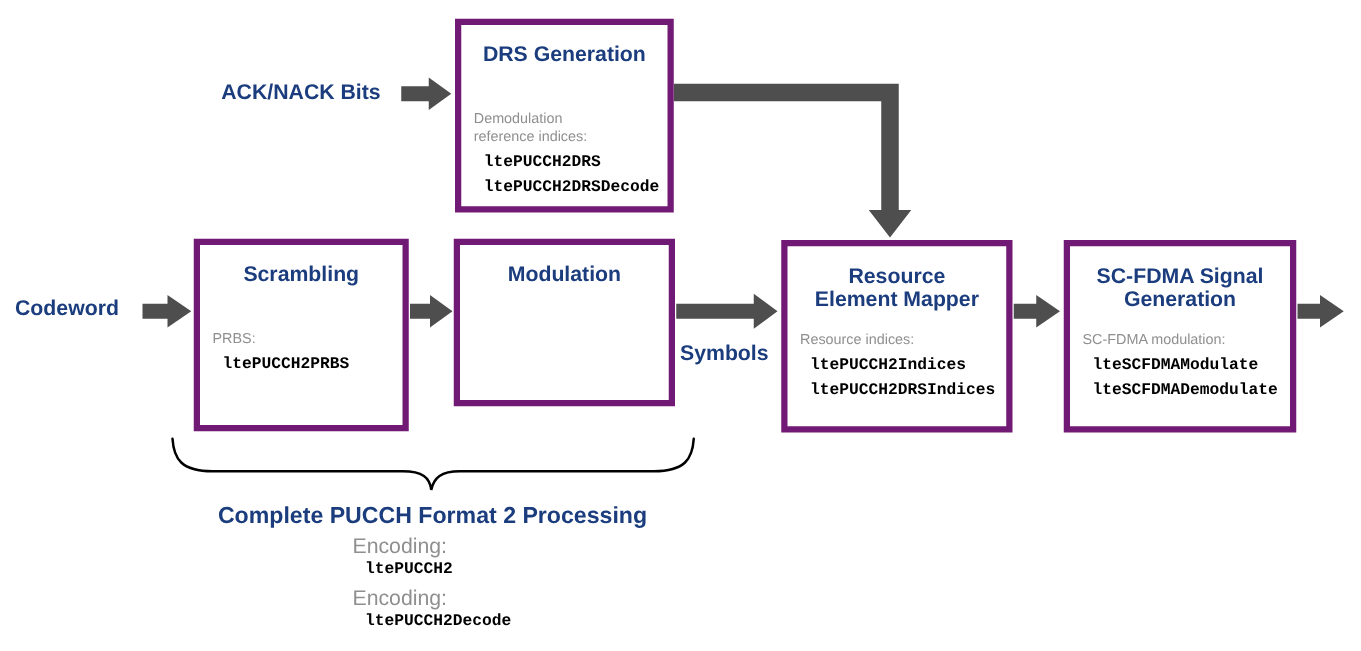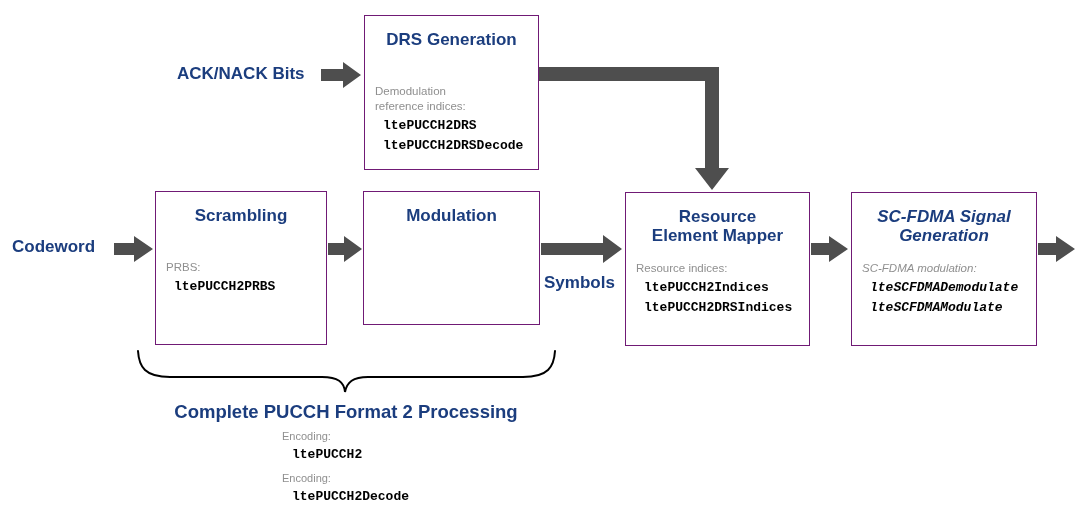--- a/index.html
+++ b/index.html
@@ -16,21 +16,21 @@
     overflow: hidden;
   }
   .layer {
     position: absolute;
     left: 0;
     top: 0;
   }
   .box {
     position: absolute;
     background: #ffffff;
-    border: 1px solid #701a75;
+    border: 5px solid #701a75;
     box-sizing: border-box;
   }
   .box-title {
     position: absolute;
     top: 14px;
     left: 0;
     width: 100%;
     text-align: center;
     color: #1b3d7e;
     font-size: 17px;
@@ -72,21 +72,21 @@
     width: 412px;
     text-align: center;
     color: #1b3d7e;
     font-size: 18.5px;
     font-weight: bold;
     white-space: nowrap;
   }
   .caption-sub {
     position: absolute;
     color: #8f8f8f;
-    font-size: 11px;
+    font-size: 17px;
     line-height: 15px;
   }
   .caption-fn {
     position: absolute;
     font-family: "Liberation Mono", monospace;
     font-weight: bold;
     color: #000000;
     font-size: 13px;
     white-space: nowrap;
   }
@@ -164,29 +164,29 @@
       <div>Resource</div>
       <div>Element Mapper</div>
     </div>
     <div class="box-body">
       <div class="muted">Resource indices:</div>
       <div class="fn">ltePUCCH2Indices</div>
       <div class="fn">ltePUCCH2DRSIndices</div>
     </div>
   </div>
 
-  <div class="box" style="left:851px; top:192px; width:186px; height:154px;font-style:italic;">
+  <div class="box" style="left:851px; top:192px; width:186px; height:154px;">
     <div class="box-title">
       <div>SC-FDMA Signal</div>
       <div>Generation</div>
     </div>
     <div class="box-body">
       <div class="muted">SC-FDMA modulation:</div>
+      <div class="fn">lteSCFDMAModulate</div>
       <div class="fn">lteSCFDMADemodulate</div>
-      <div class="fn">lteSCFDMAModulate</div>
     </div>
   </div>
 
   <div class="caption">Complete PUCCH Format 2 Processing</div>
   <div class="caption-sub" style="left:282px; top:429px;">Encoding:</div>
   <div class="caption-fn" style="left:292px; top:447px;">ltePUCCH2</div>
   <div class="caption-sub" style="left:282px; top:471px;">Encoding:</div>
   <div class="caption-fn" style="left:292px; top:489px;">ltePUCCH2Decode</div>
 
 </div>

